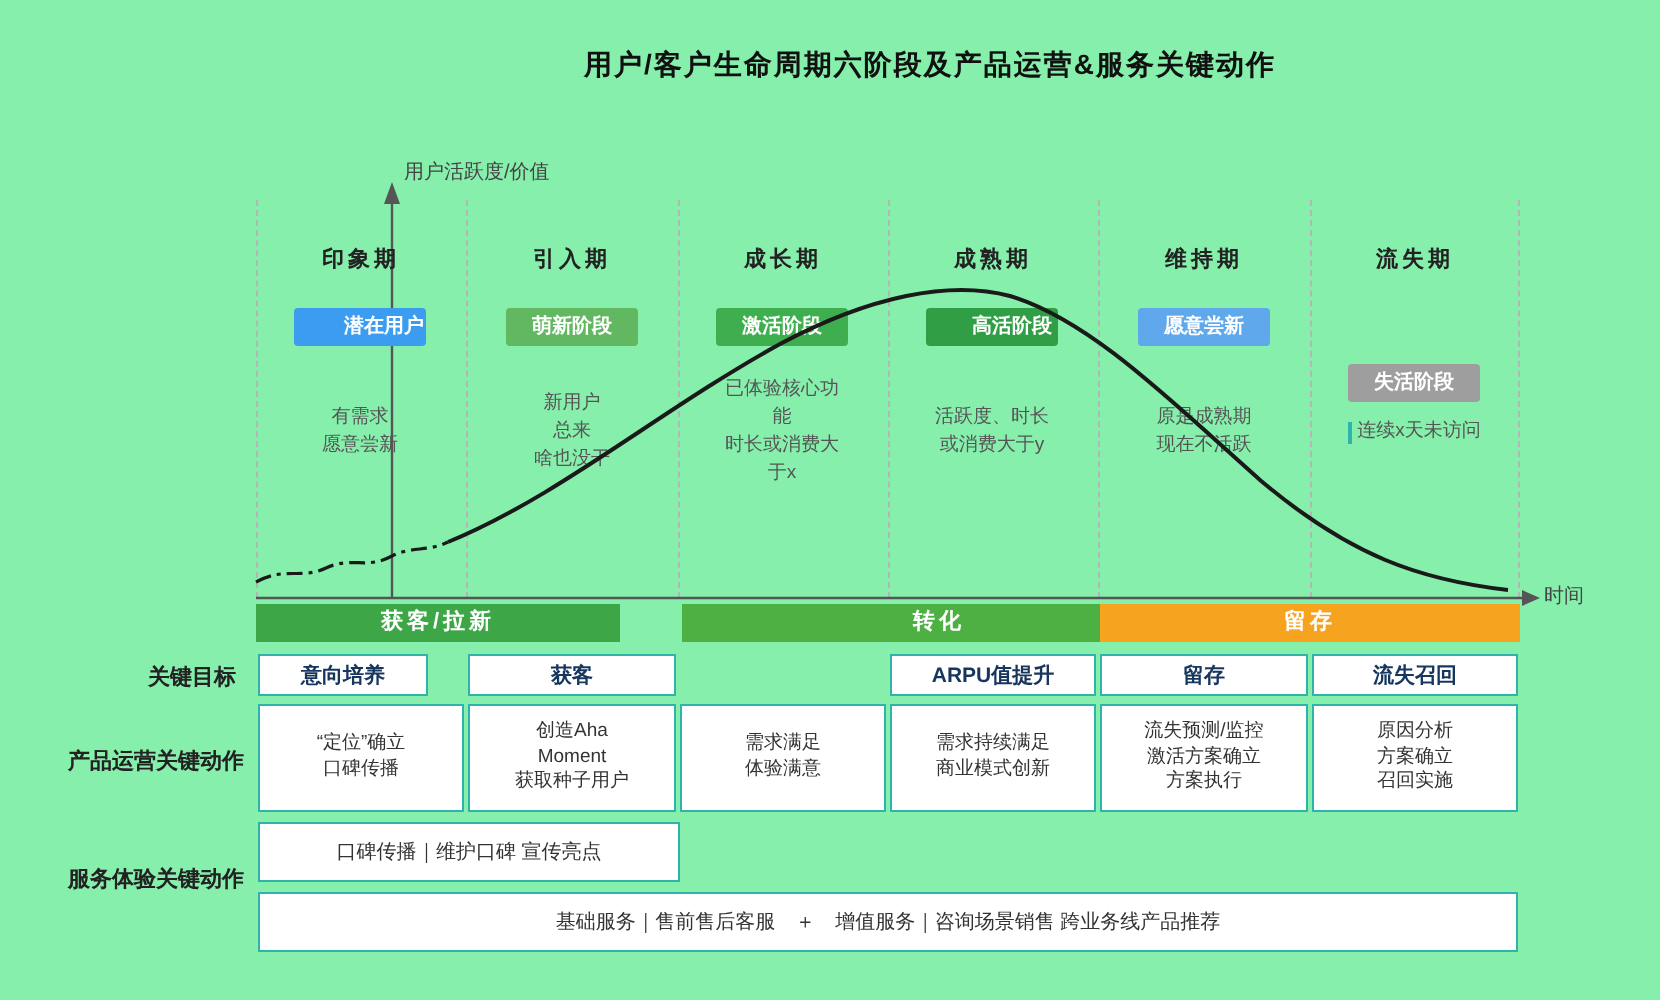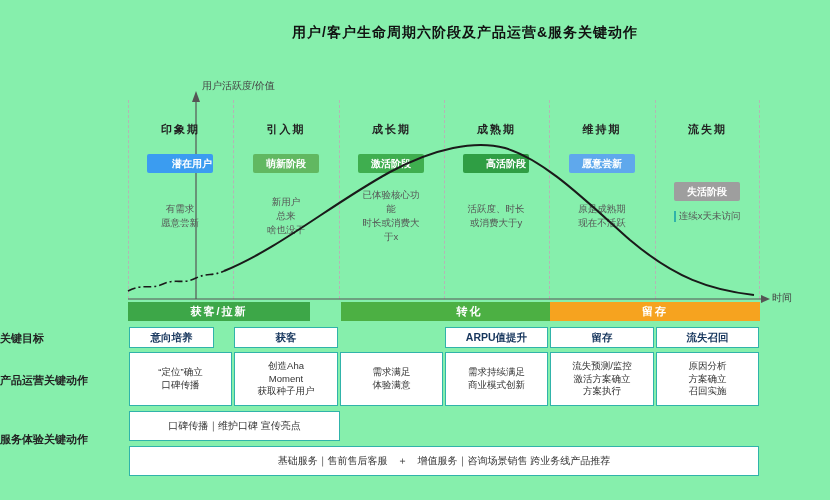--- a/index.html
+++ b/index.html
@@ -32,21 +32,21 @@
   }
   .cell {
     border:1px solid var(--accent_teal); background:#fff;
     display:flex; align-items:center; justify-content:center;
     text-align:center; white-space:pre-line;
   }
   .goal-cell { top:327px; height:21px; font-size:10.5px; font-weight:bold; color:var(--goal_text); }
   .ops-cell  { top:352px; height:54px; font-size:9.5px; color:#333; line-height:1.35; }
   .svc-cell1 { top:411px; height:30px; font-size:10px; color:#333; }
   .svc-cell2 { top:446px; height:30px; font-size:10px; color:#333; }
-  .row-label { text-align:left; font-weight:bold; font-size:11px; color:#222; }
+  .row-label { text-align:right; font-weight:bold; font-size:11px; color:#222; }
   svg.layer { position:absolute; top:0; left:0; pointer-events:none; }
   .axis-line { stroke:var(--axis); stroke-width:1.2; fill:none; }
   .axis-head { fill:var(--axis); }
   .curve { stroke:var(--curve); fill:none; }
 </style>
 </head>
 <body>
 
 <div class="canvas">
 

